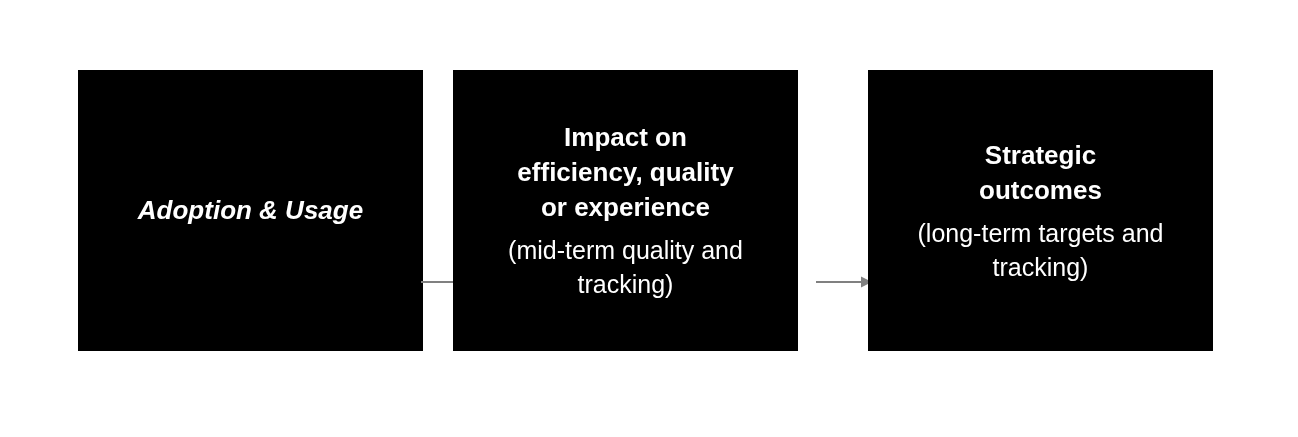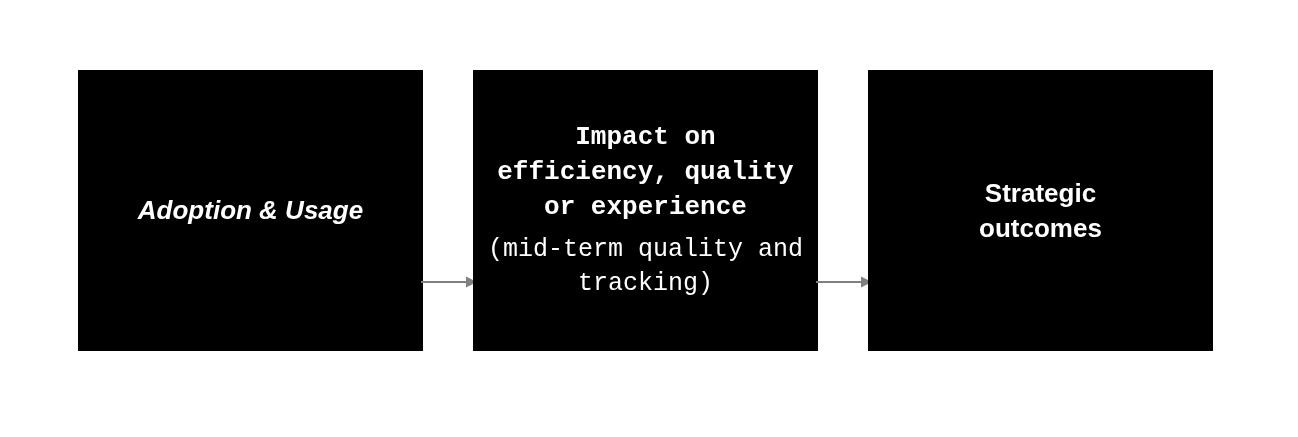--- a/index.html
+++ b/index.html
@@ -35,21 +35,21 @@
     background: #000000;
     box-sizing: border-box;
     display: flex;
     flex-direction: column;
     align-items: center;
     justify-content: center;
     padding: 6px 10px;
   }
 
   .node-1 { left: 78px; font-style: italic; }
-  .node-2 { left: 473px; font-family: Liberation Mono, monospace; }
+  .node-2 { left: 453px; }
   .node-3 { left: 868px; }
 
   .node-title {
     color: #ffffff;
     font-size: 26px;
     font-weight: bold;
     line-height: 35px;
     text-align: center;
     letter-spacing: 0px;
     margin: 0;
@@ -109,16 +109,17 @@
     <div class="connector connector-2">
       <svg viewBox="0 0 56 16" xmlns="http://www.w3.org/2000/svg">
         <line x1="0" y1="8" x2="46" y2="8" stroke="#808080" stroke-width="2.2"></line>
         <polygon points="45,2.5 56,8 45,13.5" fill="#808080"></polygon>
       </svg>
     </div>
 
     <div class="node node-3">
       <div class="node-title">Strategic
 outcomes</div>
+      <div class="node-subtitle">(long-term targets and tracking)</div>
     </div>
 
   </div>
 </div>
 
 </body></html>

